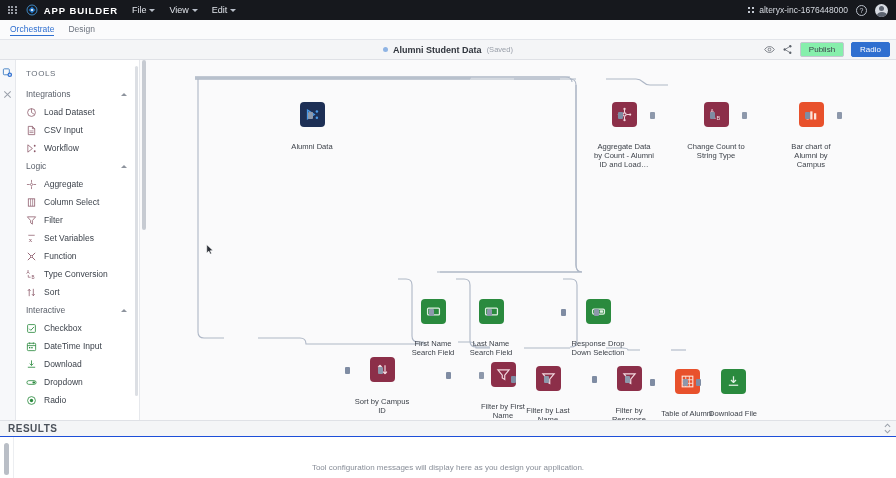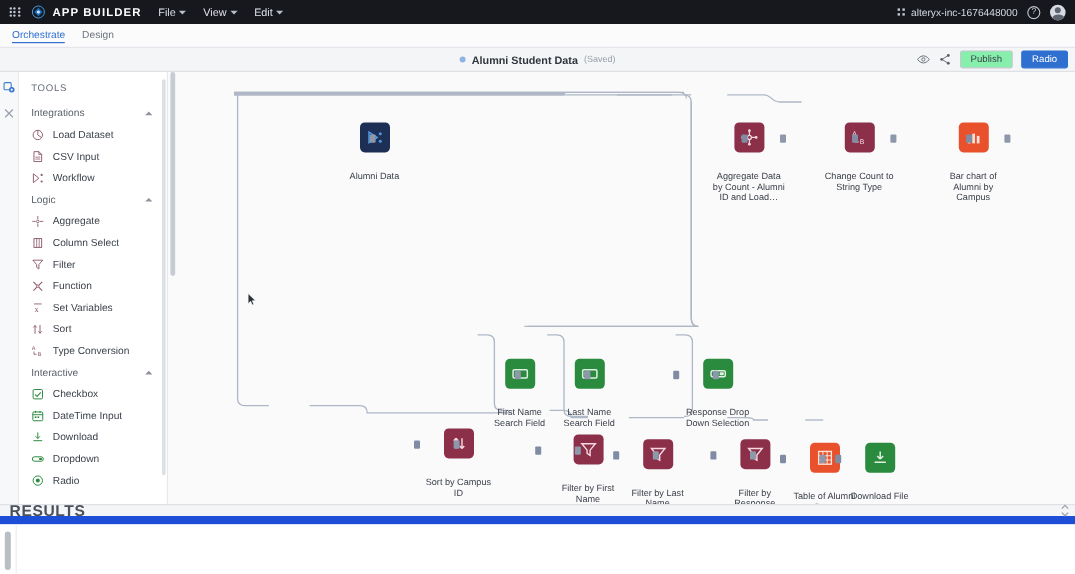--- a/index.html
+++ b/index.html
@@ -93,22 +93,22 @@
   .node { position:absolute; width:62px; text-align:center; }
   .node .chip { width:25px; height:25px; border-radius:4px; margin:0 auto;
                 display:flex; align-items:center; justify-content:center; }
   .node .lbl { font-size:7.6px; line-height:9.2px; color:#3a3f47; margin-top:15px; }
   .port { position:absolute; width:5px; height:7px; background:#8d98ab; border-radius:1px; }
   .port.sq { background:#7f8ca3; }
   .cursor-arrow { position:absolute; width:8px; height:11px; }
 
   
   .results-head { height:17px; background:#f4f5f7; border-top:1px solid #dfe1e6;
-                  border-bottom:7px solid #1d4ed8; display:flex; align-items:center;
-                  padding:0 8px; font-size:13px; letter-spacing:.5px; color:#4b515a; font-weight:700;
+                  border-bottom:1px solid #1d4ed8; display:flex; align-items:center;
+                  padding:0 8px; font-size:10px; letter-spacing:.5px; color:#4b515a; font-weight:700;
                   position:relative; }
   .results-head .expander { position:absolute; right:5px; display:flex; flex-direction:column; gap:1px; }
   .results-body { height:61px; background:#ffffff; display:flex; align-items:center;
                   justify-content:center; position:relative; }
   .results-msg { font-size:8px; color:#888e98; }
   .res-scroll { position:absolute; left:4px; top:6px; width:5px; height:32px;
                 background:#b9bec6; border-radius:3px; }
   .res-rail { position:absolute; left:0; top:0; width:14px; height:100%;
               border-right:1px solid #eceef1; }
 </style>
@@ -252,46 +252,46 @@
       <span>Column Select</span>
     </div>
     <div class="tool-item">
       <svg class="tool-ico" viewBox="0 0 24 24">
         <path d="M3 4h18l-7 8v8l-4-3v-5z" fill="none" stroke="#8c5a6a" stroke-width="1.7"></path>
       </svg>
       <span>Filter</span>
     </div>
     <div class="tool-item">
       <svg class="tool-ico" viewBox="0 0 24 24">
+        <path d="M5 5h14" stroke="#8c5a6a" stroke-width="1.6"></path>
+        <text x="6" y="20" font-size="15" font-family="Liberation Serif, serif" fill="#8c5a6a">x</text>
+      </svg>
+      <span>Set Variables</span>
+    </div>
+    <div class="tool-item">
+      <svg class="tool-ico" viewBox="0 0 24 24">
         <path d="M4 4 L20 20 M20 4 L4 20" stroke="#8c5a6a" stroke-width="2"></path>
         <circle cx="12" cy="12" r="2.2" fill="#fff" stroke="#8c5a6a" stroke-width="1.4"></circle>
       </svg>
       <span>Function</span>
-    </div>
-    <div class="tool-item">
-      <svg class="tool-ico" viewBox="0 0 24 24">
-        <path d="M5 5h14" stroke="#8c5a6a" stroke-width="1.6"></path>
-        <text x="6" y="20" font-size="15" font-family="Liberation Serif, serif" fill="#8c5a6a">x</text>
-      </svg>
-      <span>Set Variables</span>
-    </div>
-    <div class="tool-item">
-      <svg class="tool-ico" viewBox="0 0 24 24">
-        <path d="M7 20V5M7 5 4 8.5M7 5l3 3.5" stroke="#8c5a6a" stroke-width="1.7" fill="none"></path>
-        <path d="M16 4v15M16 19l3-3.5M16 19l-3-3.5" stroke="#8c5a6a" stroke-width="1.7" fill="none"></path>
-      </svg>
-      <span>Sort</span>
     </div>
     <div class="tool-item">
       <svg class="tool-ico" viewBox="0 0 24 24">
         <text x="1" y="11" font-size="10" fill="#8c5a6a" font-family="Liberation Sans, sans-serif">A</text>
         <text x="12" y="22" font-size="10" fill="#8c5a6a" font-family="Liberation Sans, sans-serif">B</text>
         <path d="M5 13v5h5" stroke="#8c5a6a" stroke-width="1.5" fill="none"></path>
       </svg>
       <span>Type Conversion</span>
+    </div>
+    <div class="tool-item">
+      <svg class="tool-ico" viewBox="0 0 24 24">
+        <path d="M7 20V5M7 5 4 8.5M7 5l3 3.5" stroke="#8c5a6a" stroke-width="1.7" fill="none"></path>
+        <path d="M16 4v15M16 19l3-3.5M16 19l-3-3.5" stroke="#8c5a6a" stroke-width="1.7" fill="none"></path>
+      </svg>
+      <span>Sort</span>
     </div>
 
     <div class="group-head">
       <span>Interactive</span>
       <span class="chev-up"></span>
     </div>
     <div class="tool-item">
       <svg class="tool-ico" viewBox="0 0 24 24">
         <rect x="3.5" y="3.5" width="17" height="17" rx="2" fill="none" stroke="#2a8a3e" stroke-width="1.8"></rect>
         <path d="M7 12.5l3.5 3.5L17.5 8.5" stroke="#2a8a3e" stroke-width="1.9" fill="none"></path>
@@ -465,21 +465,21 @@
         <svg width="15" height="15" viewBox="0 0 24 24">
           <path d="M8 19V5M8 5 5 8.5M8 5l3 3.5" stroke="#f3d9df" stroke-width="1.9" fill="none"></path>
           <path d="M16 5v14M16 19l3-3.5M16 19l-3-3.5" stroke="#f3d9df" stroke-width="1.9" fill="none"></path>
         </svg>
       </div>
       <div class="lbl">Sort by Campus ID</div>
     </div>
     <div class="port sq" style="left:205px; top:307px;"></div>
     <div class="port" style="left:238px; top:307px;"></div>
 
-    <div class="node" style="left:319px; top:302px;">
+    <div class="node" style="left:332px; top:302px;">
       <div class="chip" style="background:#8c2f49;">
         <svg width="15" height="15" viewBox="0 0 24 24">
           <path d="M3 4.5h18l-7 8.5v7l-4-2.6v-4.4z" fill="none" stroke="#f3d9df" stroke-width="1.9"></path>
         </svg>
       </div>
       <div class="lbl">Filter by First Name</div>
     </div>
     <div class="port sq" style="left:306px; top:312px;"></div>
     <div class="port" style="left:339px; top:312px;"></div>
 
@@ -541,13 +541,14 @@
       <path d="M1 4 L4 1 L7 4" fill="none" stroke="#9aa0aa" stroke-width="1.2"></path>
     </svg>
     <svg width="7" height="5" viewBox="0 0 8 5">
       <path d="M1 1 L4 4 L7 1" fill="none" stroke="#9aa0aa" stroke-width="1.2"></path>
     </svg>
   </span>
 </div>
 <div class="results-body">
   <div class="res-rail"></div>
   <div class="res-scroll"></div>
+  <span class="results-msg">Tool configuration messages will display here as you design your application.</span>
 </div>
 
 </body></html>

